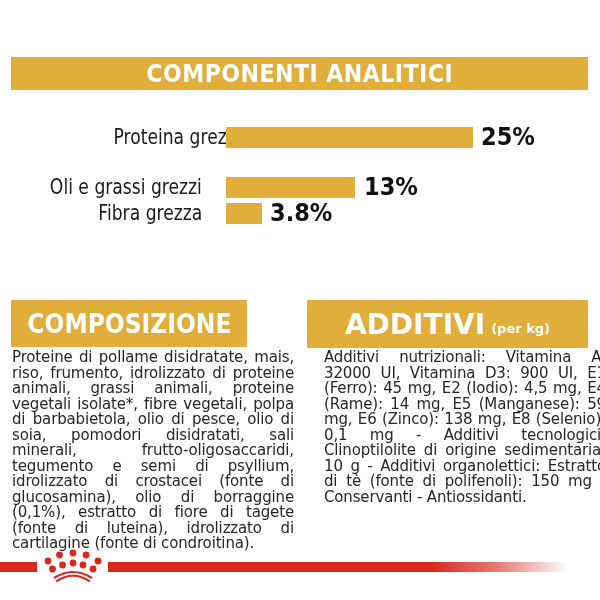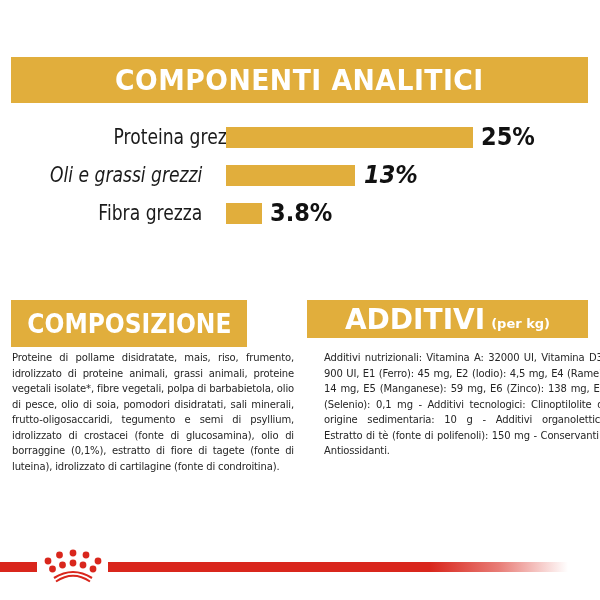--- a/index.html
+++ b/index.html
@@ -1,29 +1,29 @@
 <!DOCTYPE html>
 <html><head>
   <meta charset="utf-8">
   <style>
     html, body { margin: 0; padding: 0; background: #ffffff; }
     body { width: 600px; height: 600px; position: relative; overflow: hidden; font-family: "DejaVu Sans", sans-serif; color: #1a1a1a; }
     .gold { background: #E1AE3C; }
     .banner { position: absolute; display: flex; align-items: center; justify-content: center; color: #ffffff; font-family: "DejaVu Sans", sans-serif; font-weight: bold; }
-    #banner-main { left: 11px; top: 57px; width: 577px; height: 46px; font-size: 29px; letter-spacing: 0.5px; align-items: center; }
+    #banner-main { left: 11px; top: 57px; width: 577px; height: 33px; font-size: 24px; letter-spacing: 0.5px; align-items: center; }
     #banner-main span { transform: scaleX(0.92); display: inline-block; }
     .row { position: absolute; left: 0; width: 600px; height: 24px; }
     .row-label { position: absolute; right: 398px; top: -4px; font-family: "DejaVu Sans", sans-serif; font-size: 22px; line-height: 30px; white-space: nowrap; transform: scaleX(0.78); transform-origin: right center; color: #1a1a1a; }
     .row-bar { position: absolute; left: 226px; top: 1px; height: 21px; background: #E1AE3C; }
     .row-value { position: absolute; top: -4px; font-family: "DejaVu Sans", sans-serif; font-weight: bold; font-size: 25px; line-height: 30px; white-space: nowrap; transform: scaleX(0.9); transform-origin: left center; color: #111; }
     #banner-comp { left: 11px; top: 300px; width: 236px; height: 47px; font-size: 26px; }
     #banner-comp span { transform: scaleX(0.9); display: inline-block; }
-    #banner-add { left: 307px; top: 300px; width: 281px; height: 38px; font-size: 28px; }
+    #banner-add { left: 307px; top: 300px; width: 281px; height: 48px; font-size: 28px; }
     #banner-add .sub { font-size: 13px; margin-left: 6px; position: relative; top: 4px; }
-    .body-text { position: absolute; top: 350px; width: 282px; font-family: "DejaVu Sans", sans-serif; font-size: 10px; line-height: 15.5px; color: #262626; text-align: justify; letter-spacing: -0.15px; }
+    .body-text { position: absolute; top: 350px; width: 282px; font-family: "DejaVu Sans", sans-serif; font-size: 15px; line-height: 15.5px; color: #262626; text-align: justify; letter-spacing: -0.15px; }
     #comp-text { left: 12px; }
     #add-text { left: 324px; width: 282px; }
     .note { display: block; }
     .redbar { position: absolute; top: 562px; height: 10px; background: #D9261C; }
     #red-left { left: 0; width: 37px; }
     #red-right { left: 108px; width: 460px; background: linear-gradient(to right, #D9261C 0%, #D9261C 70%, rgba(217,38,28,0.6) 85%, rgba(255,255,255,0) 100%); }
     #crown { position: absolute; left: 40px; top: 545px; width: 66px; height: 40px; }
   </style>
 </head>
 <body>
@@ -31,21 +31,21 @@
 <div id="banner-main" class="banner gold">
   <span>COMPONENTI ANALITICI</span>
 </div>
 
 <div class="row" style="top:126px;padding-left:44px;">
   <span class="row-label">Proteina grezza</span>
   <div class="row-bar" style="width:247px;"></div>
   <span class="row-value" style="left:481px;">25%</span>
 </div>
 
-<div class="row" style="top:164px;font-style:italic;">
+<div class="row" style="top:176px;">
   <span class="row-label">Oli e grassi grezzi</span>
   <div class="row-bar" style="width:129px;"></div>
   <span class="row-value" style="left:364px;">13%</span>
 </div>
 
 <div class="row" style="top:202px;">
   <span class="row-label">Fibra grezza</span>
   <div class="row-bar" style="width:36px;"></div>
   <span class="row-value" style="left:270px;">3.8%</span>
 </div>

